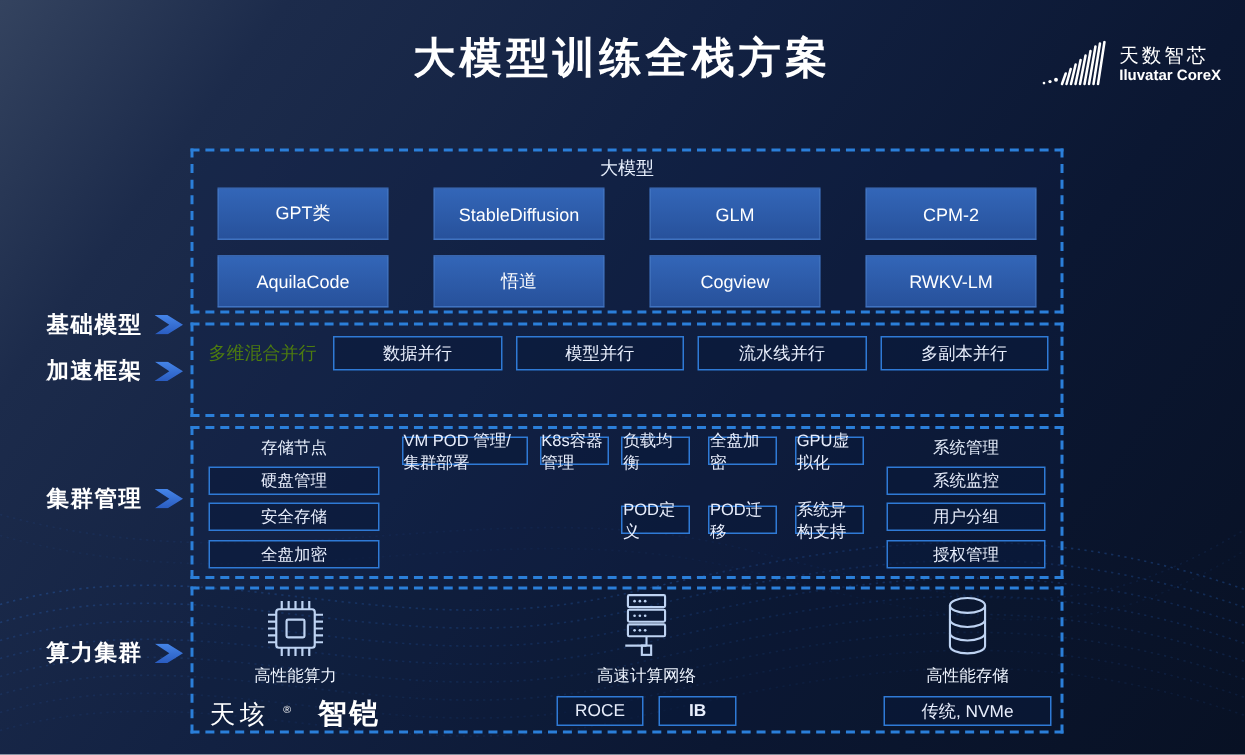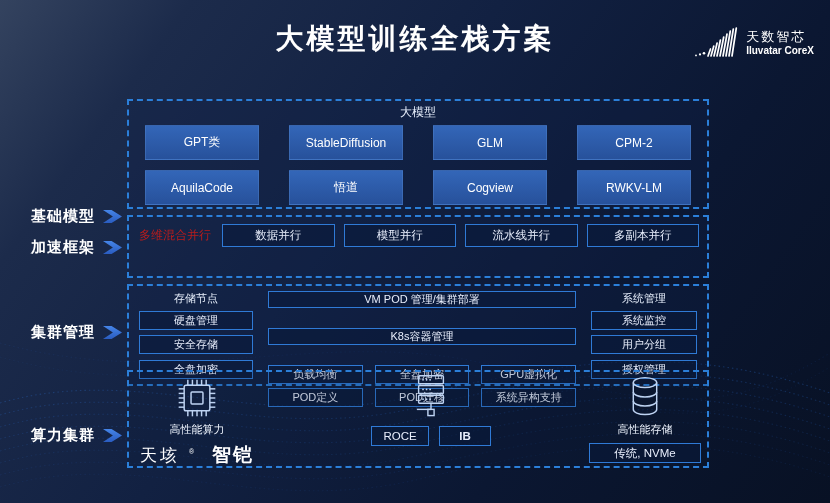--- a/index.html
+++ b/index.html
@@ -21,42 +21,42 @@
   .rail-label{font-size:15px;font-weight:600;letter-spacing:1px;white-space:nowrap;}
   .rail-arrow{width:19px;height:13px;flex:none;
     background:linear-gradient(180deg,#4585e8,#2a5cc0);
     clip-path:polygon(0 0,45% 0,100% 50%,45% 100%,0 100%,52% 50%);}
   
   .section{position:absolute;left:127px;width:582px;box-sizing:border-box;
     border:2px dashed #2b7fd9;background:rgba(17,34,72,0.30);z-index:1;}
   #sec1{top:99px;height:110px;}
   #sec2{top:215px;height:63px;}
   #sec3{top:284px;height:102px;padding:5px 10px;display:flex;gap:15px;}
-  #sec4{top:370px;height:98px;background:rgba(12,26,56,0.18);}
+  #sec4{top:391px;height:98px;background:rgba(12,26,56,0.18);}
   .sec-header{text-align:center;font-size:12px;color:#e6eefb;}
   
   .s1-header{margin-top:3px;}
   .s1-grid{display:grid;grid-template-columns:repeat(4,1fr);gap:10px 30px;padding:4px 16px 0;}
   .fbox{height:33px;display:flex;align-items:center;justify-content:center;font-size:12px;
     background:linear-gradient(180deg,#3366b8,#27519b);border:1px solid rgba(90,140,210,.35);}
   
   .s2-bar{margin:5px 8px 0;height:25px;display:flex;align-items:center;justify-content:center;
     font-size:12px;background:linear-gradient(180deg,#2a4e8d,#1d3b72);border:1px solid rgba(80,130,205,.4);}
   .s2-row{display:flex;align-items:center;gap:9px;margin:7px 8px 0;}
-  .s2-label{font-size:12px;white-space:nowrap;padding:0 2px;color:#b91c1c;}
+  .s2-label{font-size:12px;white-space:nowrap;padding:0 2px;color:#4d7c0f;}
   .obox{border:1px solid #2f7ad6;background:rgba(10,25,58,.55);color:#e8eefc;
     display:flex;align-items:center;justify-content:center;font-size:11px;box-sizing:border-box;}
   .s2-row .obox{flex:1;height:23px;font-size:11.5px;}
   
   .col-left,.col-right{display:flex;flex-direction:column;justify-content:space-between;}
   .col-left{width:114px;}
   .col-right{width:106px;}
   .col-header{font-size:11px;text-align:center;color:#e6eefb;height:14px;}
   .col-left .obox,.col-right .obox{height:19px;}
-  .col-mid{flex:1;display:flex;flex-direction:column;gap:20px;}
+  .col-mid{flex:1;display:flex;flex-direction:row;gap:8px;}
   .col-mid .wide{height:19px;}
   .mid-grid{display:grid;grid-template-columns:repeat(3,1fr);gap:4px 12px;}
   .mid-grid .obox{height:19px;}
   
   .s4-group{position:absolute;top:4px;text-align:center;}
   #g1{left:2px;width:132px;}
   #g2{left:236px;width:132px;}
   #g3{left:437px;width:158px;}
   .s4-icon{height:44px;display:flex;align-items:flex-end;justify-content:center;}
   .s4-label{font-size:11px;margin-top:2px;color:#eef4fe;}
@@ -237,20 +237,21 @@
             <circle cx="21" cy="17.5" r="1"></circle>
           <circle cx="13" cy="28.5" r="1"></circle>
             <circle cx="17" cy="28.5" r="1"></circle>
             <circle cx="21" cy="28.5" r="1"></circle>
         </g>
         <line x1="22" y1="33" x2="22" y2="40"></line>
         <line x1="6" y1="40" x2="22" y2="40"></line>
         <rect x="18.5" y="40" width="7" height="7"></rect>
       </svg>
     </div>
+    <div class="s4-label">高速计算网络</div>
     <div class="s4-boxes">
       <div class="obox bx-roce">ROCE</div>
       <div class="obox bx-ib">IB</div>
     </div>
   </div>
 
   <div class="s4-group" id="g3">
     <div class="s4-icon">
       <svg width="36" height="46" viewBox="0 0 40 48" fill="none" stroke="#bed3f2" stroke-width="1.6">
         <ellipse cx="20" cy="8" rx="13" ry="5.5"></ellipse>

